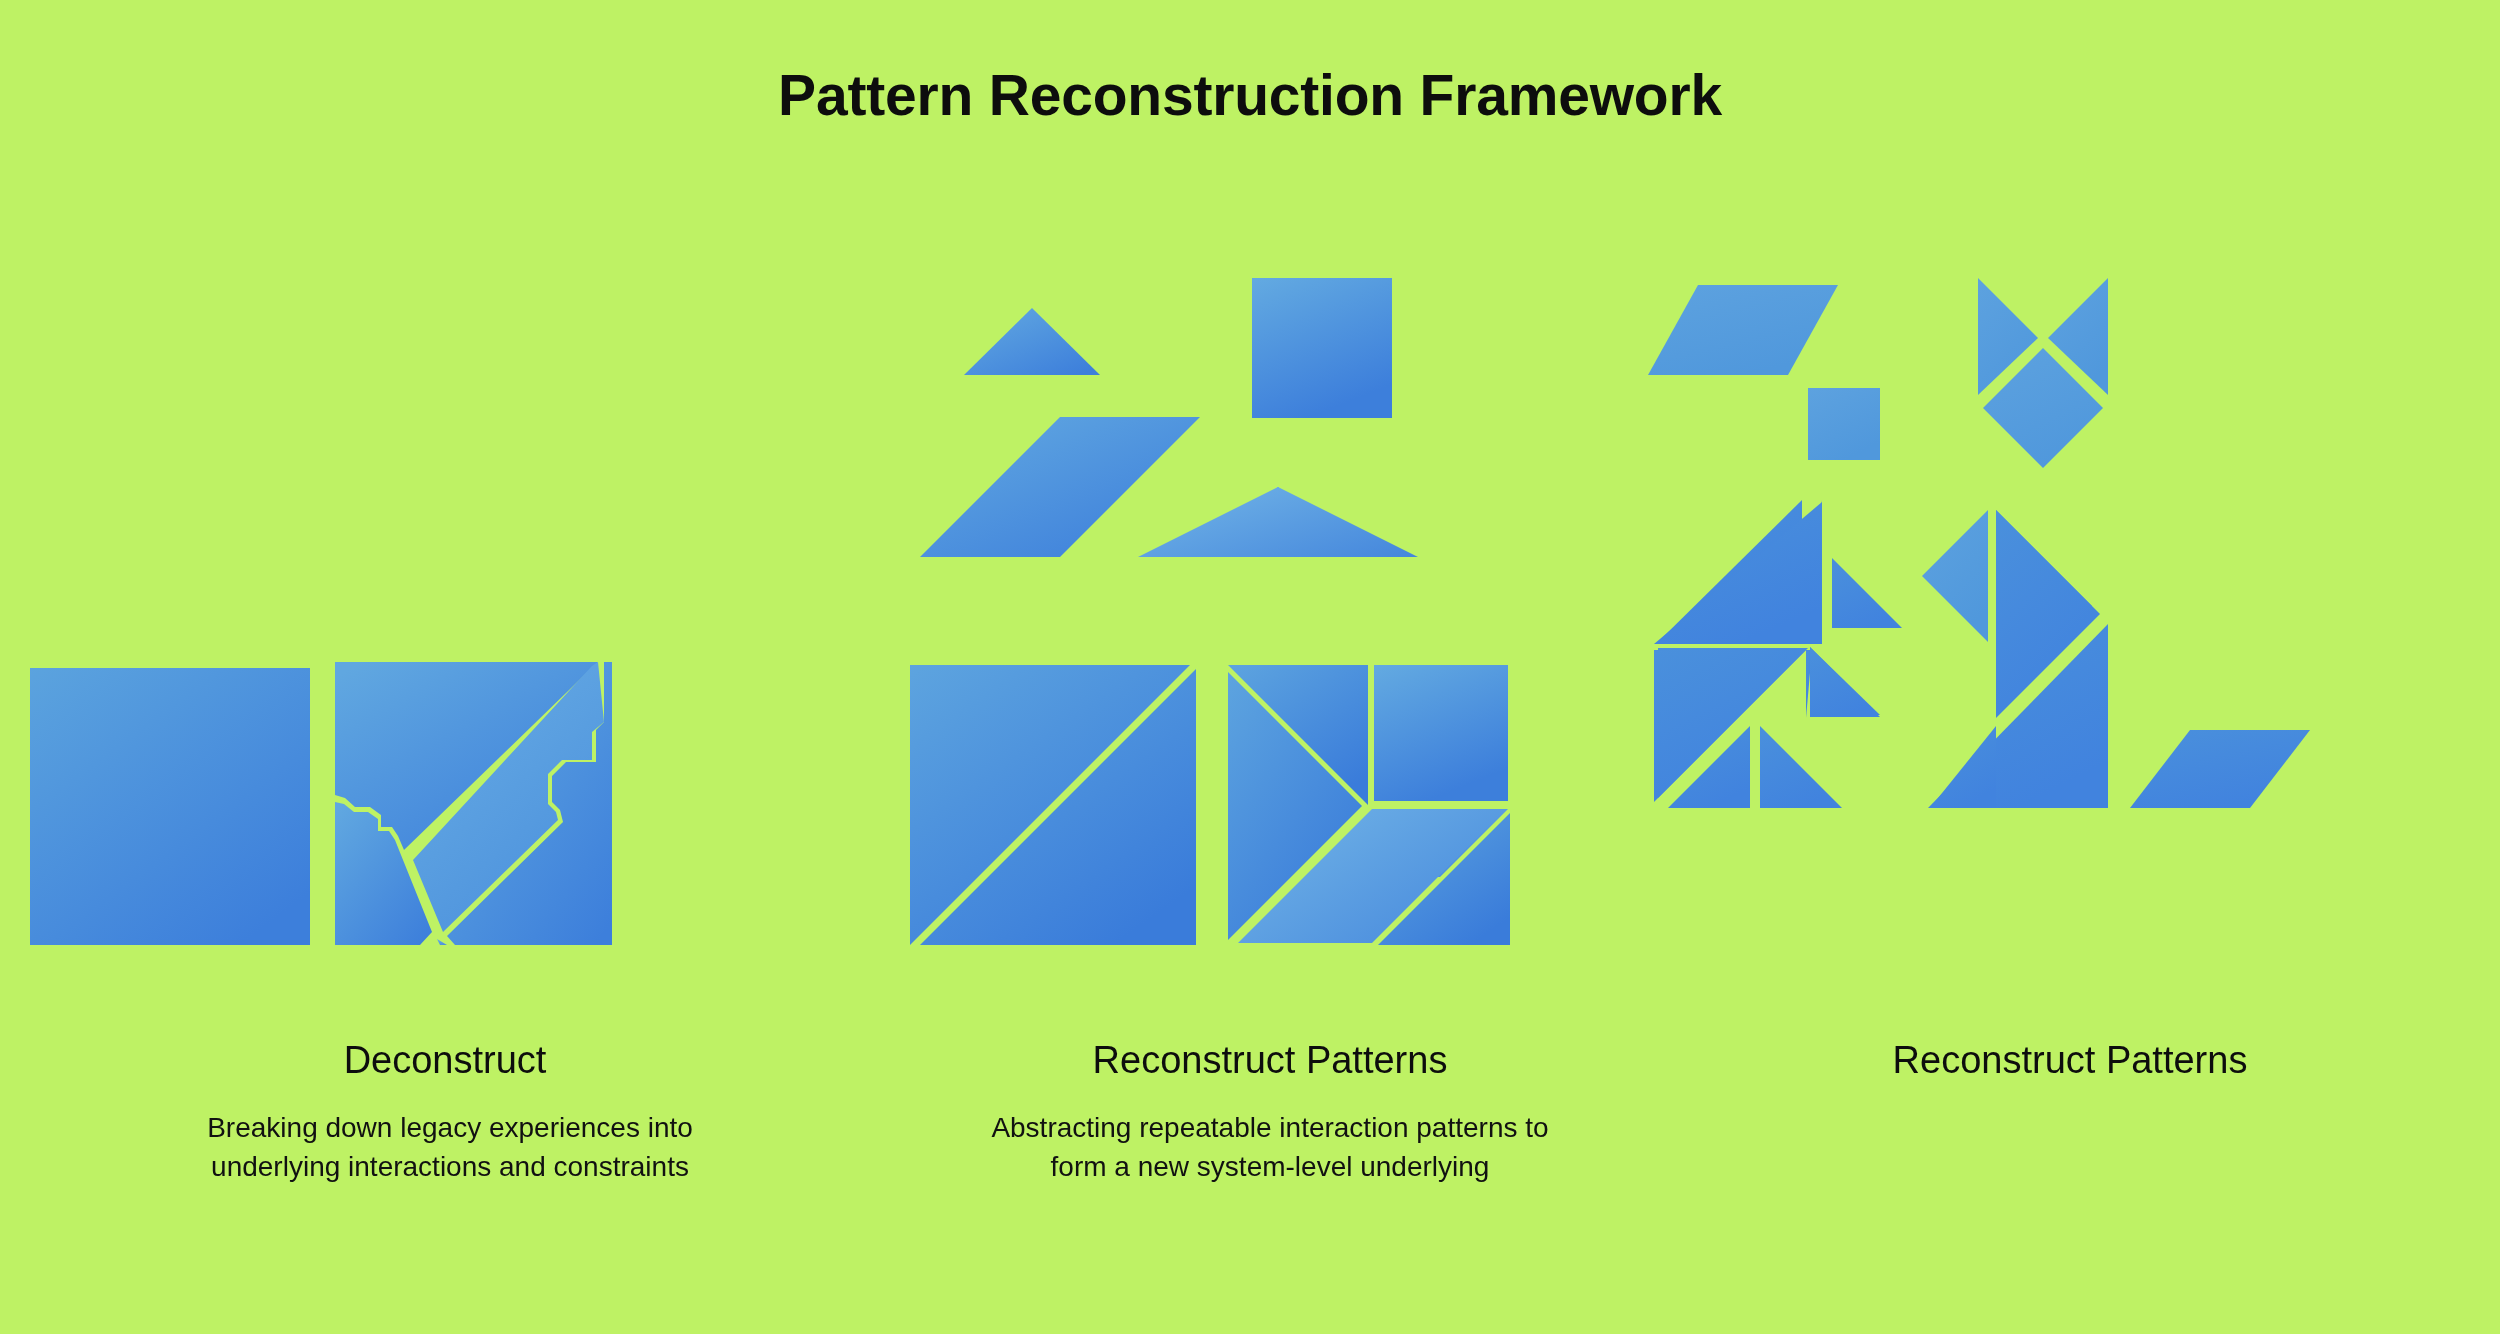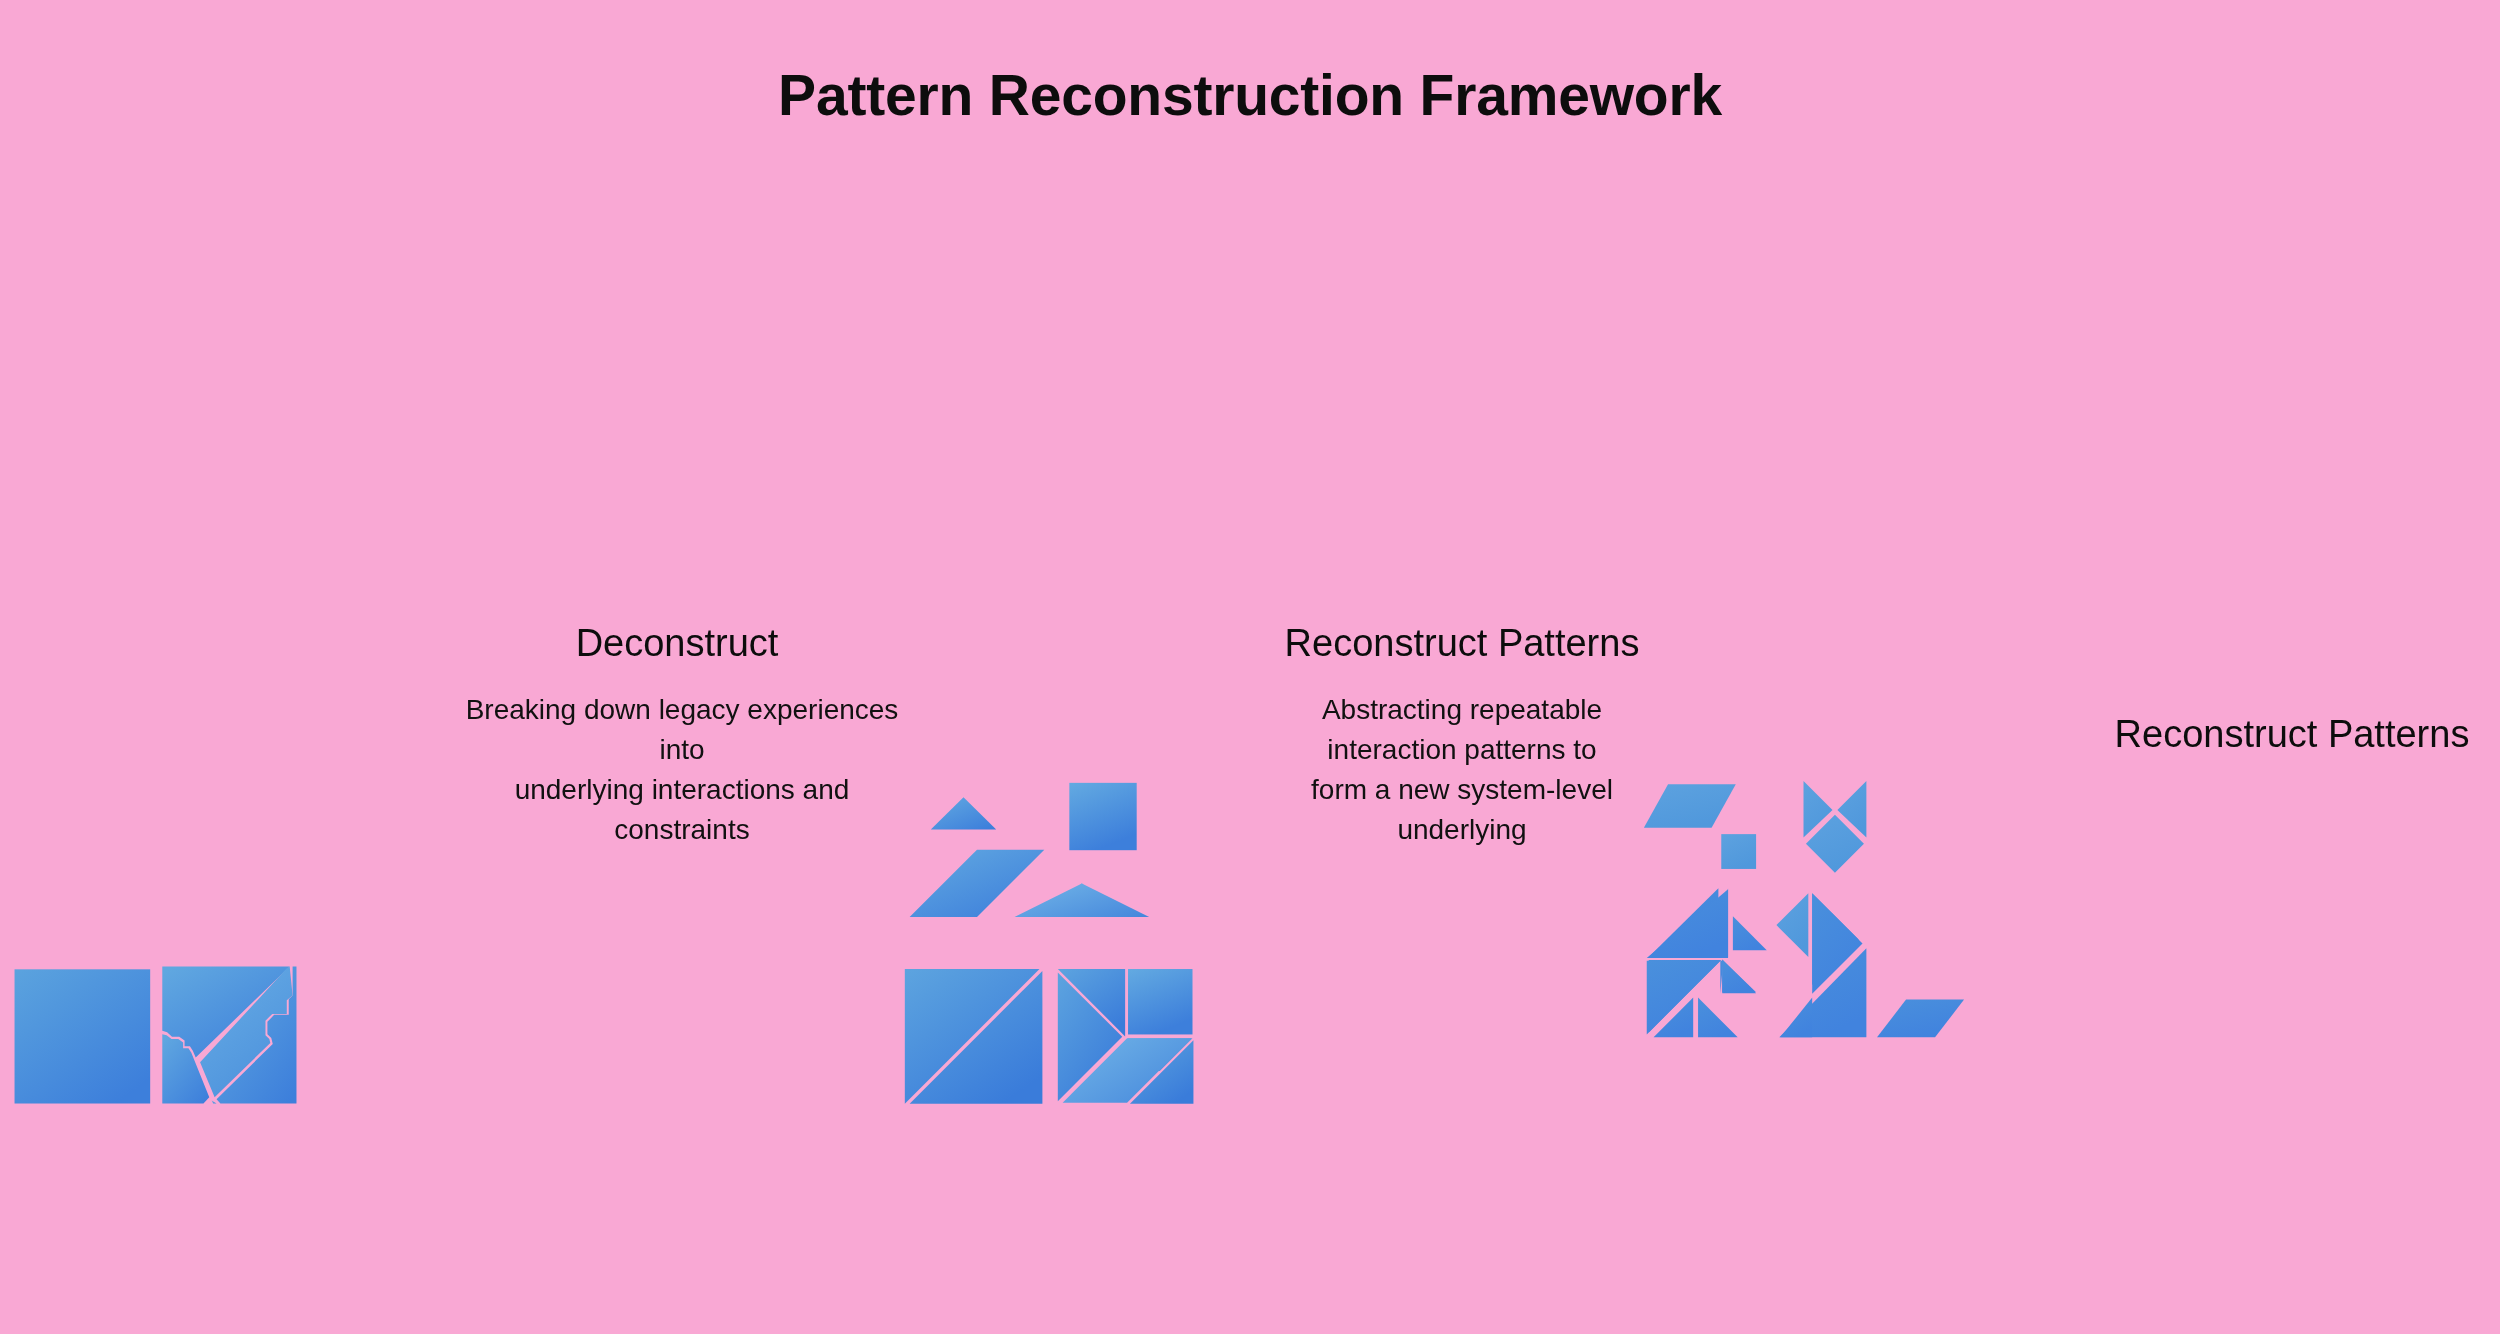--- a/index.html
+++ b/index.html
@@ -13,21 +13,21 @@
     height: 1334px;
     font-family: "Liberation Sans", sans-serif;
     color: #111111;
     overflow: hidden;
     position: relative;
   }
   .slide {
     position: relative;
     width: 2500px;
     height: 1334px;
-    background: #f9a8d4;
+    background: #bef264;
   }
   .slide-title {
     position: absolute;
     top: 62px;
     left: 0;
     width: 2500px;
     text-align: center;
     font-size: 57px;
     font-weight: bold;
     letter-spacing: -0.2px;
@@ -41,20 +41,21 @@
     height: 1050px;
     display: flex;
     flex-direction: row;
     align-items: flex-start;
     justify-content: flex-start;
   }
   .column {
     position: relative;
     height: 1050px;
     display: flex;
+    flex-direction: column;
     align-items: center;
     gap: 28px;
   }
   .col-1 { width: 900px; }
   .col-2 { width: 740px; }
   .col-3 { width: 860px; }
 
   .art {
     position: relative;
     width: 100%;

